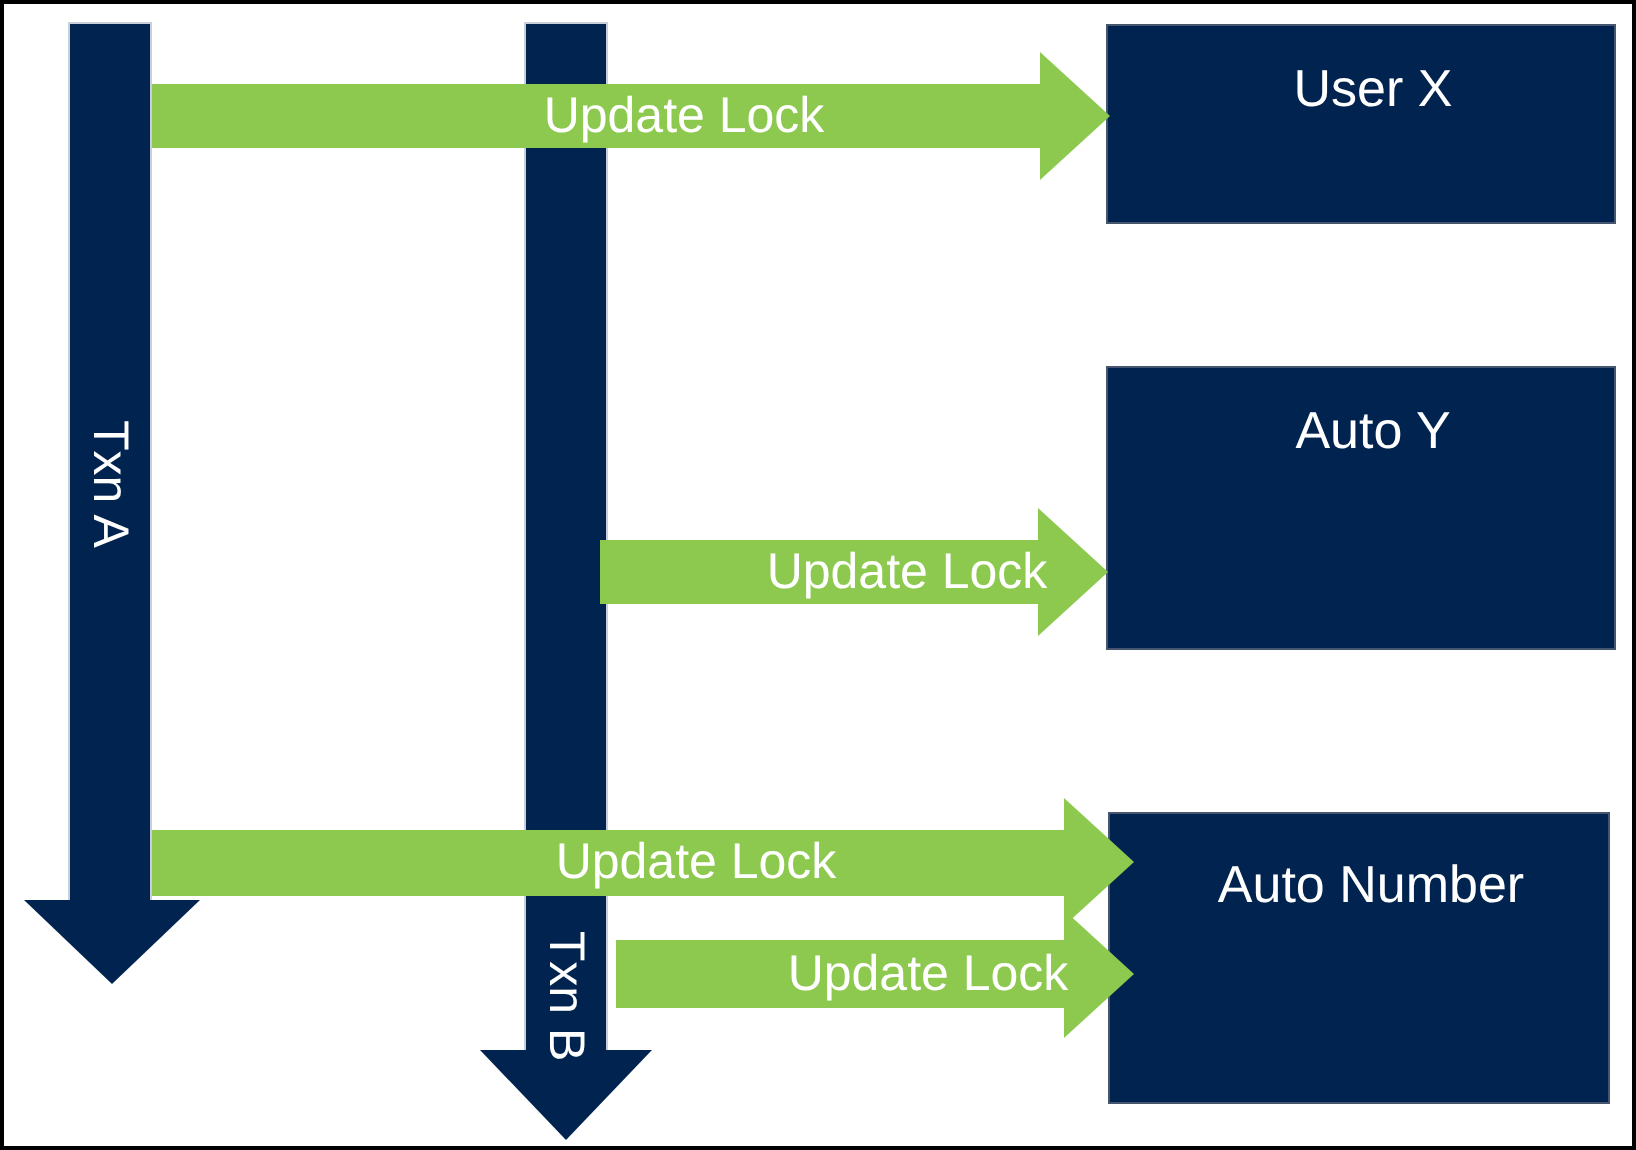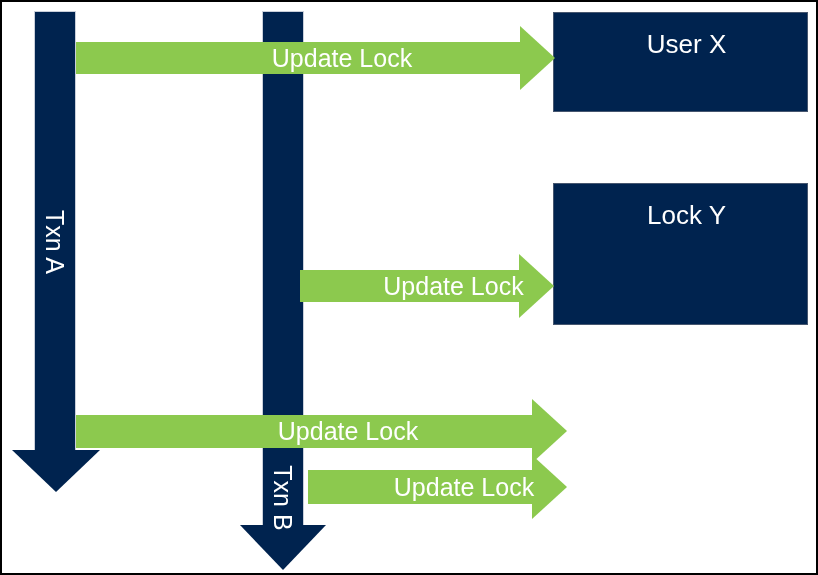--- a/index.html
+++ b/index.html
@@ -125,21 +125,24 @@
   <div class="vlabel txn-a">Txn A</div>
 
   <div class="vbar txn-b"></div>
   <div class="vhead txn-b"></div>
   <div class="vlabel txn-b">Txn B</div>
 
   <div class="nbox user-x">
     <span class="nbox-label">User X</span>
   </div>
   <div class="nbox user-y">
-    <span class="nbox-label">Lock Y</span>
+    <span class="nbox-label">Auto Y</span>
+  </div>
+  <div class="nbox auto">
+    <span class="nbox-label">Auto Number</span>
   </div>
 
   <div class="abody a1"></div>
   <div class="ahead a1"></div>
   <div class="albl a1">Update Lock</div>
 
   <div class="abody a2"></div>
   <div class="ahead a2"></div>
   <div class="albl a2">Update Lock</div>
 

